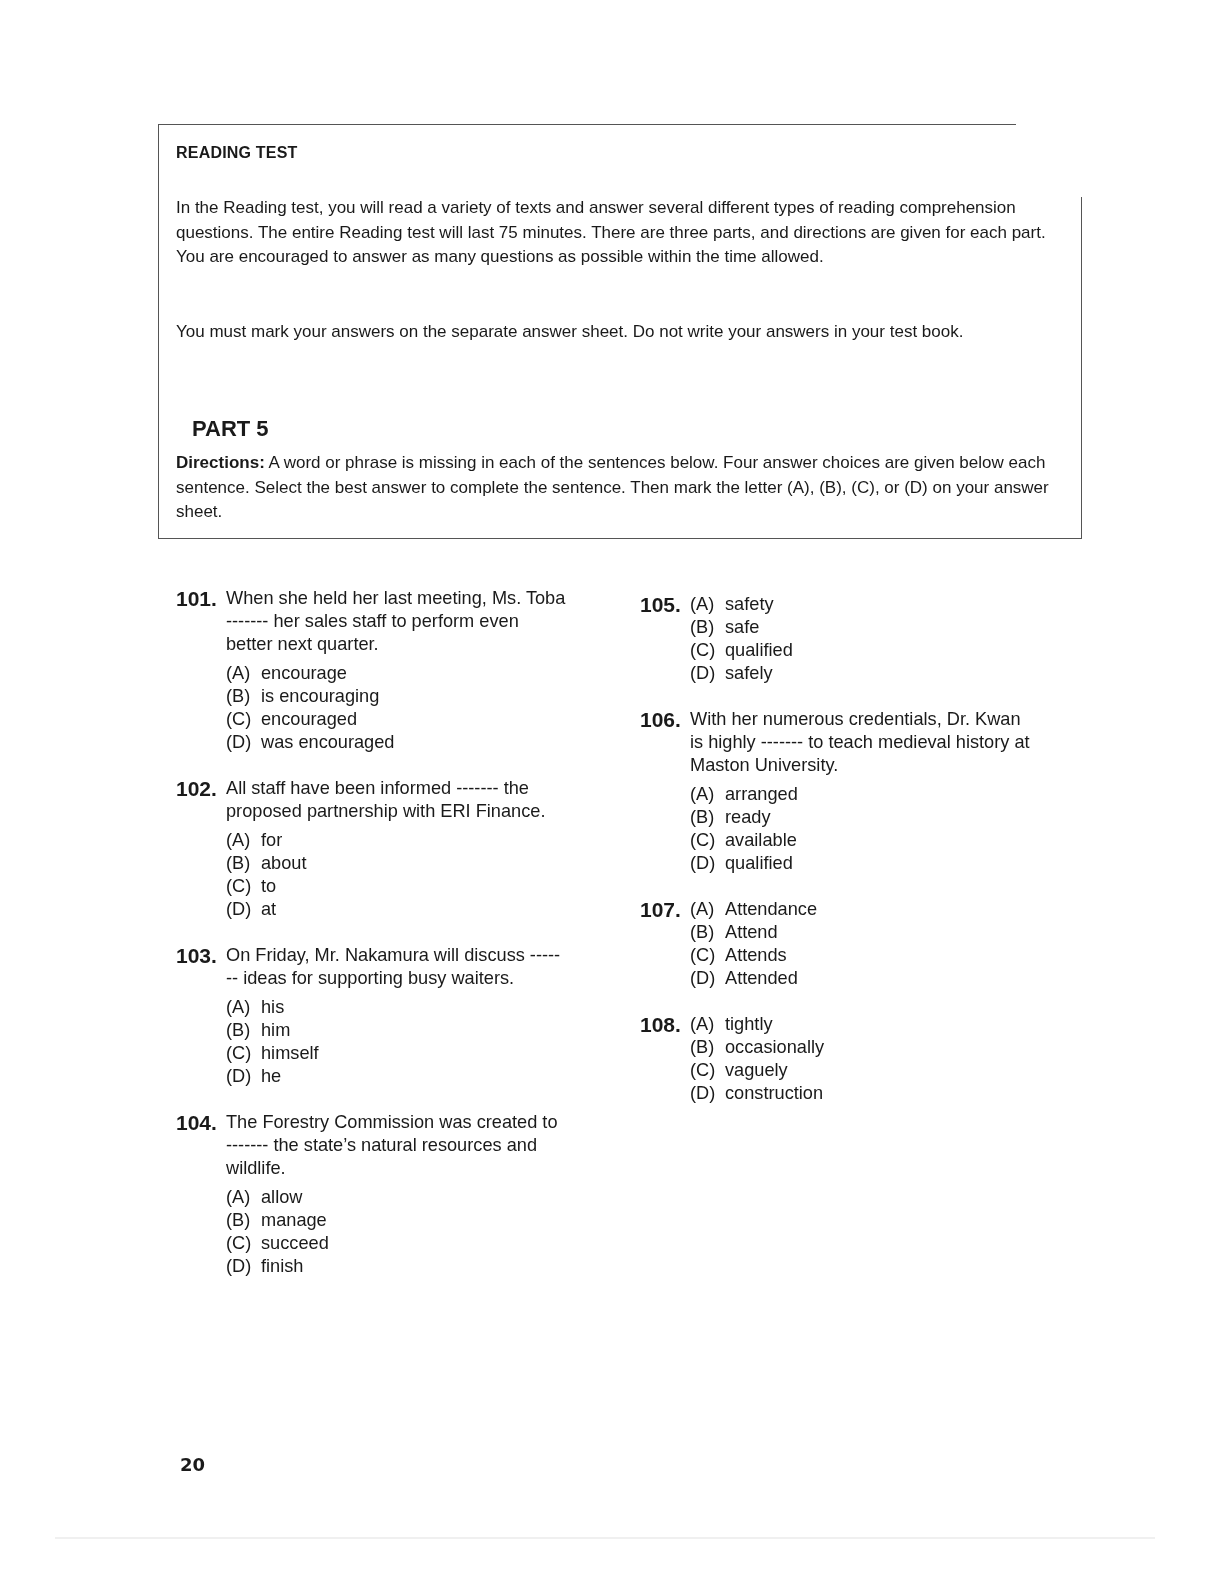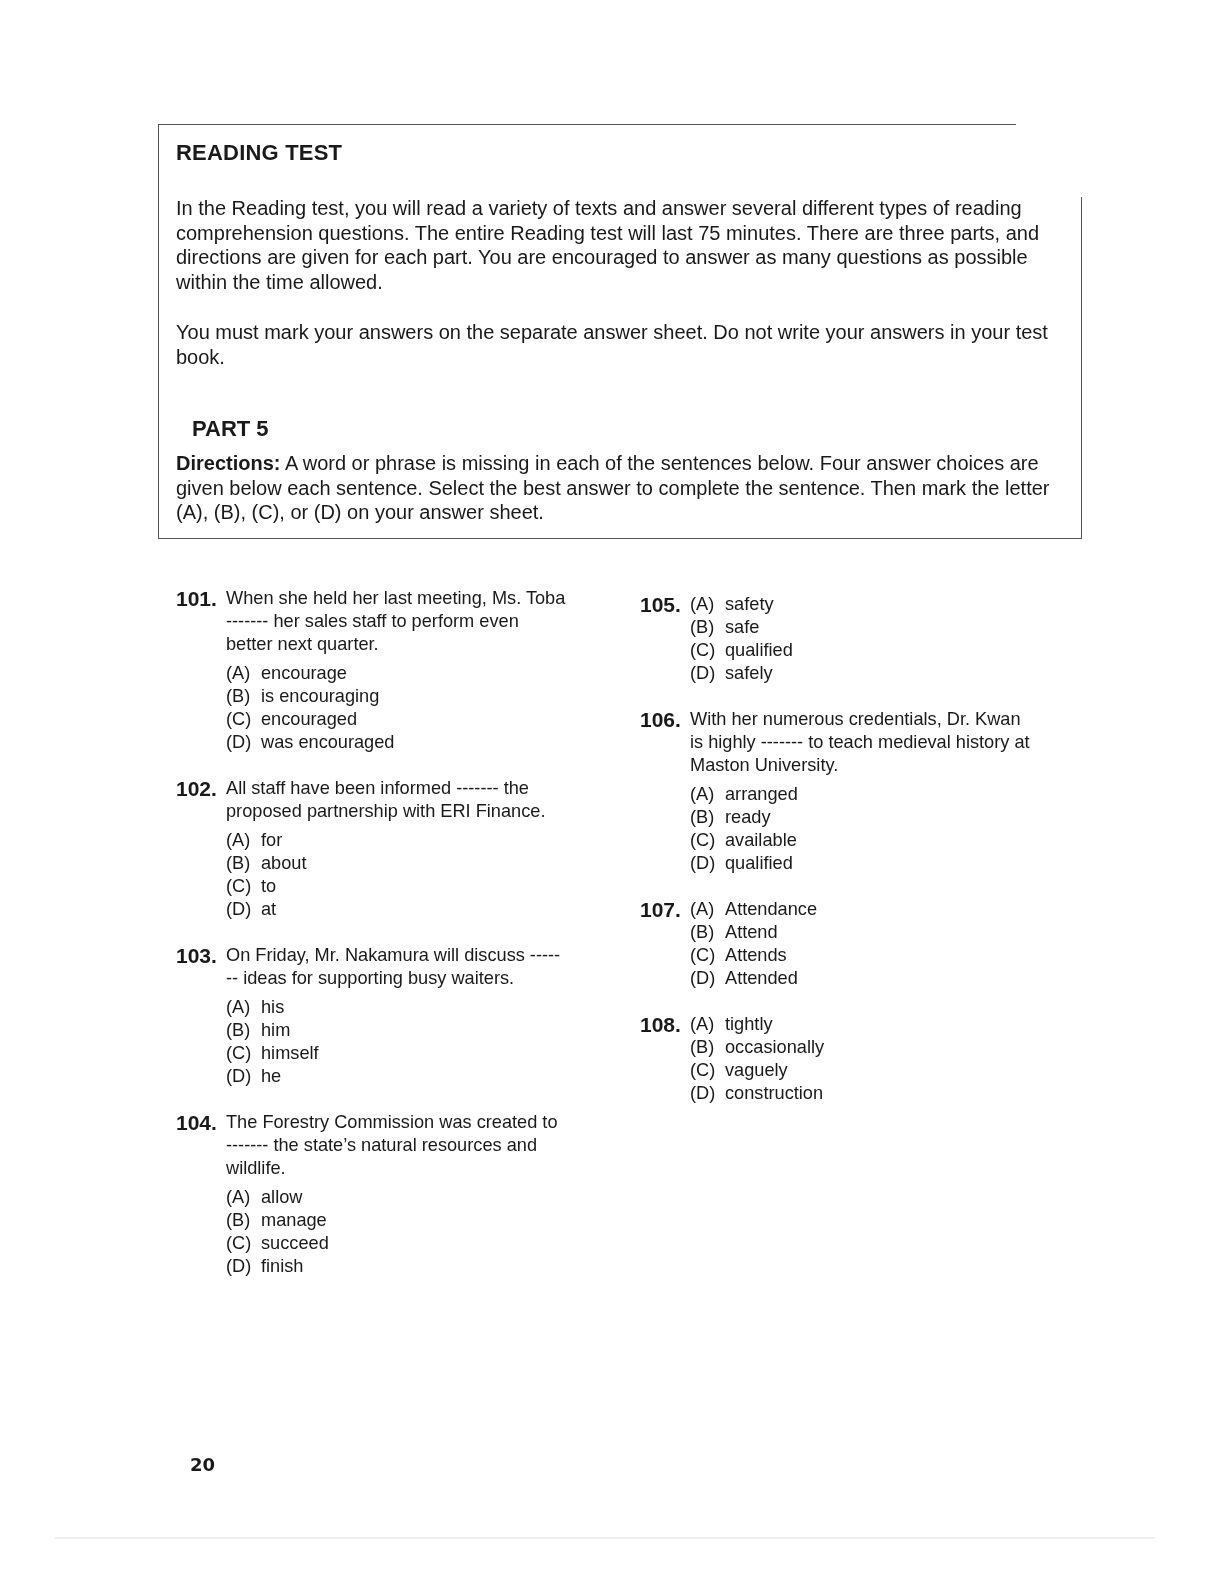--- a/index.html
+++ b/index.html
@@ -5,37 +5,37 @@
     html, body { margin: 0; padding: 0; }
     body {
       width: 1224px; height: 1584px; background: #ffffff; position: relative;
       font-family: "Liberation Sans", sans-serif; color: #1a1a1a; overflow: hidden;
     }
     .box-left { position: absolute; left: 158px; top: 124px; width: 1px; height: 415px; background: #555; }
     .box-top { position: absolute; left: 158px; top: 124px; width: 858px; height: 1px; background: #555; }
     .box-right { position: absolute; left: 1081px; top: 197px; width: 1px; height: 342px; background: #555; }
     .box-bottom { position: absolute; left: 158px; top: 538px; width: 924px; height: 1px; background: #555; }
     .box-inner { position: absolute; left: 176px; top: 138px; width: 895px; }
-    h1 { margin: 0; font-size: 22px; font-weight: bold; letter-spacing: 0.2px; line-height: 30px; }
-    .para { font-size: 20px; line-height: 24.5px; margin: 0; }
+    h1 { margin: 0; font-size: 16px; font-weight: bold; letter-spacing: 0.2px; line-height: 30px; }
+    .para { font-size: 17px; line-height: 24.5px; margin: 0; }
     .p1 { position: absolute; top: 58px; }
     .p2 { position: absolute; top: 182px; }
     .h2 { position: absolute; top: 260px; font-size: 22px; font-weight: bold; line-height: 30px; margin: 16px; }
     .p3 { position: absolute; top: 313px; }
     .p3 b { font-weight: bold; }
     .col { position: absolute; width: 390px; }
     .col-left { left: 176px; top: 587px; }
     .col-right { left: 640px; top: 587px; }
     .q { position: relative; margin-bottom: 23px; }
     .qnum { position: absolute; left: 0; top: 0; font-weight: bold; font-size: 21px; line-height: 23px; }
     .qtext { margin-left: 50px; font-size: 18.2px; line-height: 23px; }
     .opts { margin-left: 50px; margin-top: 6px; }
     .opt { font-size: 18.2px; line-height: 23px; display: flex; }
     .opt-letter { width: 35px; display: inline-block; }
-    .page-num { position: absolute; left: 180px; top: 1454px; font-size: 18px; font-weight: bold; font-family: "DejaVu Sans", sans-serif; margin-left: 10px; }
+    .page-num { position: absolute; left: 180px; top: 1454px; font-size: 18px; font-weight: bold; font-family: "DejaVu Sans", sans-serif; }
     .footer-line { position: absolute; left: 55px; top: 1537px; width: 1100px; height: 2px; background: #f0f0f0; }
   </style>
 </head>
 <body>
 
 <div class="box-top"></div>
 <div class="box-left"></div>
 <div class="box-right"></div>
 <div class="box-bottom"></div>
 

